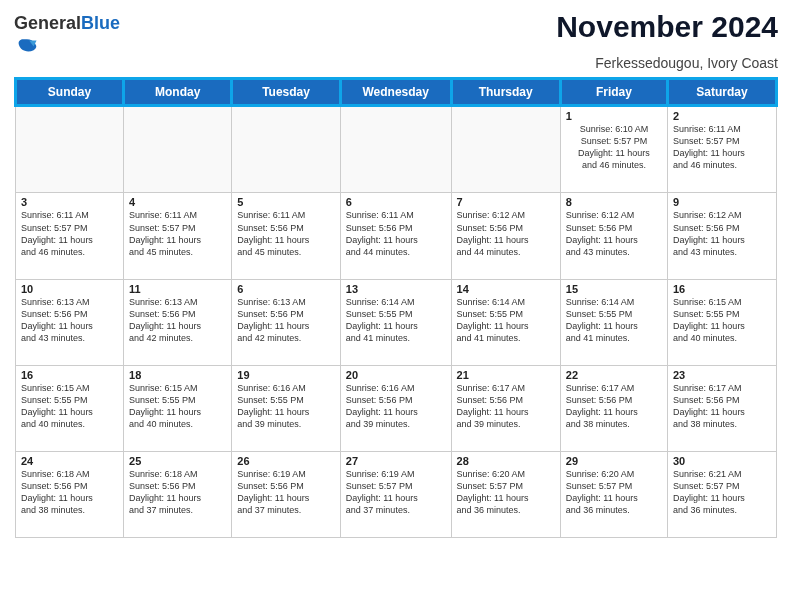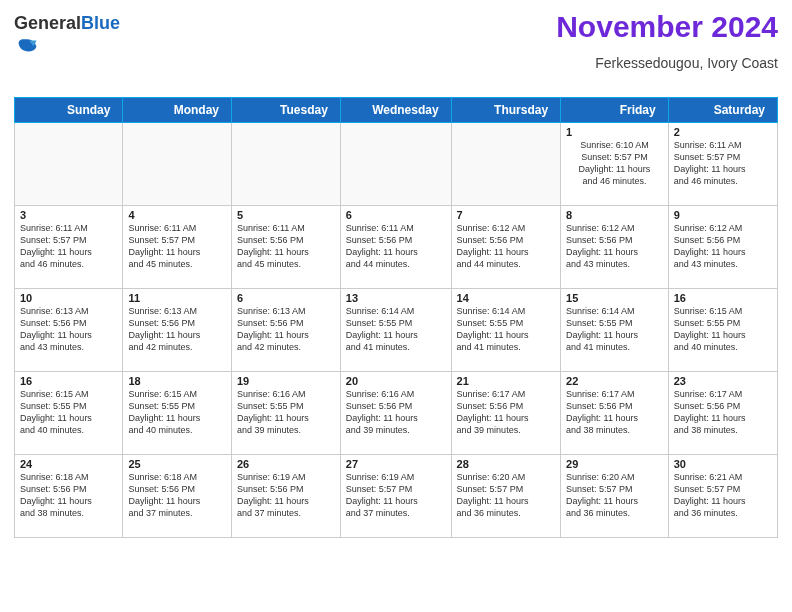--- a/index.html
+++ b/index.html
@@ -9,21 +9,20 @@
       width: 792px;
       height: 612px;
       overflow: hidden;
     }
     .page {
       width: 792px;
       height: 548px;
       padding: 10px 14px;
       display: flex;
       flex-direction: column;
-      gap: 20px;
     }
     .header {
       display: flex;
       justify-content: space-between;
       align-items: flex-start;
       margin-bottom: 6px;
     }
     .logo {
       display: flex;
       align-items: center;
@@ -40,41 +39,41 @@
       width: 22px;
       height: 22px;
       margin-left: 2px;
     }
     .title-area {
       text-align: right;
     }
     .month-title {
       font-size: 30px;
       font-weight: bold;
-      color: #6d28d9;
+      color: #0f172a;
       line-height: 1.1;
     }
     .location-title {
       font-size: 14px;
       color: #444;
       margin-top: 12px;
     }
     .calendar {
       width: 100%;
       border-collapse: collapse;
       flex: 1;
     }
     .calendar th {
       background: #1a6bbf;
       color: #fff;
       font-size: 12px;
       font-weight: bold;
       padding: 5px 12px;
-      text-align: right;
-      border: 1px solid #0ea5e9;
+      text-align: center;
+      border: 3px solid #0ea5e9;
     }
     .calendar td {
       border: 1px solid #ccc;
       vertical-align: top;
       padding: 3px 5px;
       font-size: 9.5px;
       color: #333;
       width: 113px;
       background: #fff;
     }

